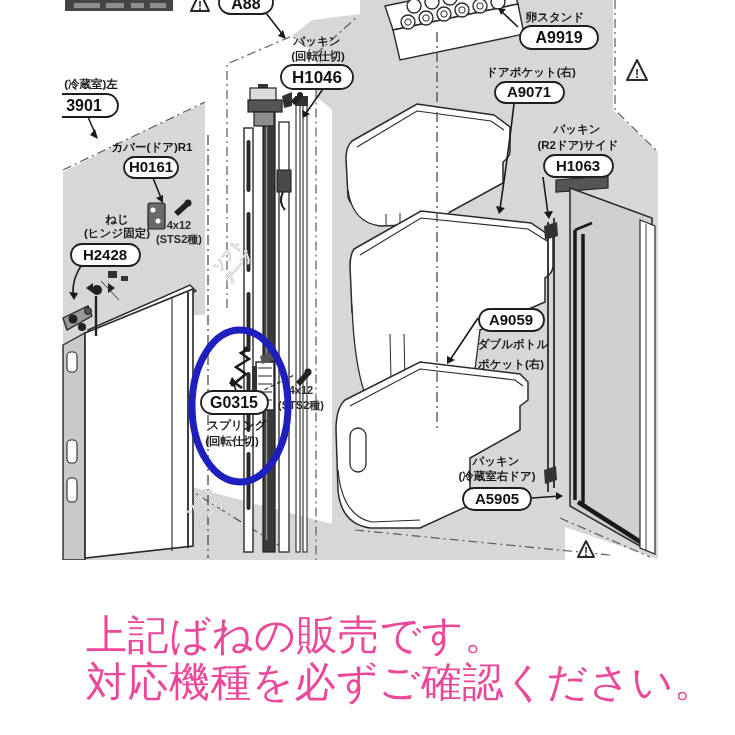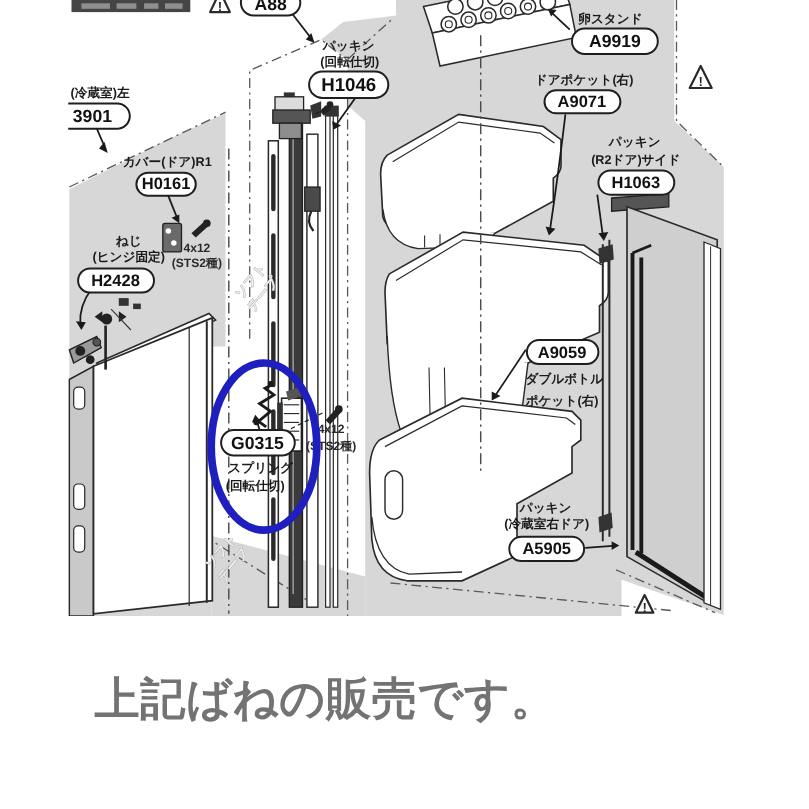--- a/index.html
+++ b/index.html
@@ -3,22 +3,22 @@
 <meta charset="utf-8">
 <style>
   html,body{margin:0;padding:0;background:#ffffff;}
   .page{position:relative;width:735px;height:735px;background:#fff;overflow:hidden;
         font-family:"Liberation Sans","DejaVu Sans",sans-serif;}
   svg text{font-family:"Liberation Sans","DejaVu Sans",sans-serif;}
   .lbl{font-size:11.5px;font-weight:600;fill:#1a1a1a;}
   .code{font-weight:700;fill:#111;}
   .small-note{font-size:11px;font-weight:600;fill:#2a2a2a;}
   .tape{font-size:12px;font-weight:700;fill:#f0f0f0;stroke:#a6a6a6;stroke-width:0.7;paint-order:stroke;}
-  .caption{position:absolute;left:86px;top:612px;color:#737373;font-size:41px;
-           line-height:47px;font-weight:700;letter-spacing:0.5px;white-space:nowrap;}
+  .caption{position:absolute;left:86px;top:612px;color:#ec4899;font-size:41px;
+           line-height:47px;font-weight:400;letter-spacing:0.5px;white-space:nowrap;}
 </style>
 </head>
 <body>
 
 <div class="page">
 
 <svg width="735" height="560" viewBox="0 0 735 560">
 
   <g>
     <polygon points="63,560 63,172 150,128 205,103 205,315 192,315 192,560" fill="#d7d7d7"></polygon>
@@ -296,15 +296,16 @@
   </g>
 
   <rect x="0" y="0" width="62" height="560" fill="#ffffff"></rect>
 
   <ellipse cx="240" cy="406" rx="48" ry="76" fill="none" stroke="#1f1fc0" stroke-width="7"></ellipse>
 </svg>
 
 
 <div class="caption">
   <div>上記ばねの販売です。</div>
+  <div>対応機種を必ずご確認ください。</div>
 </div>
 
 </div>
 
 </body></html>

